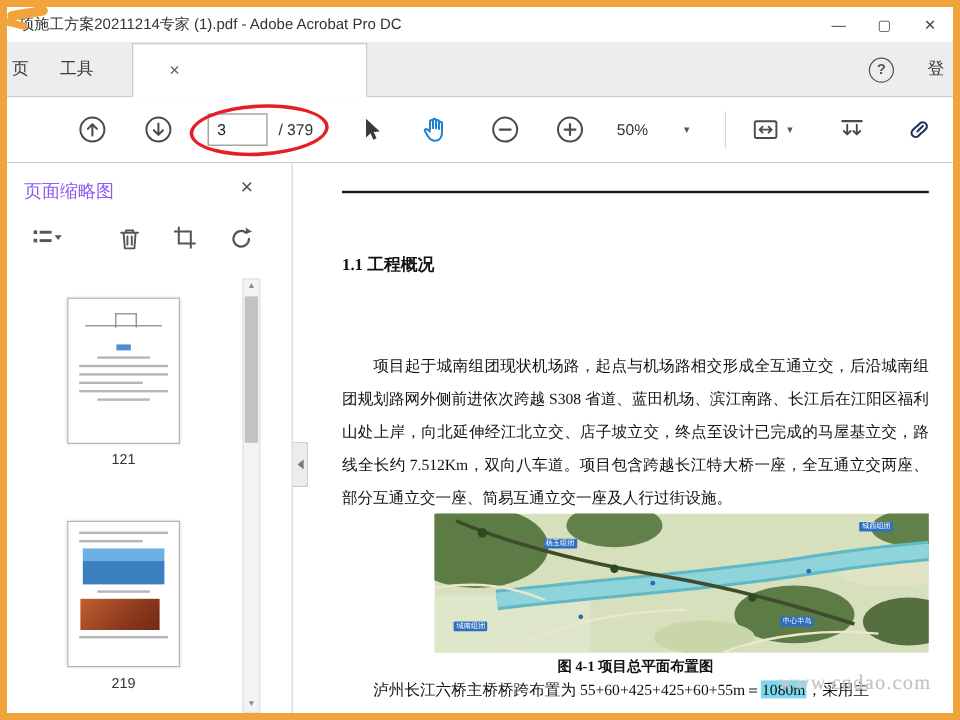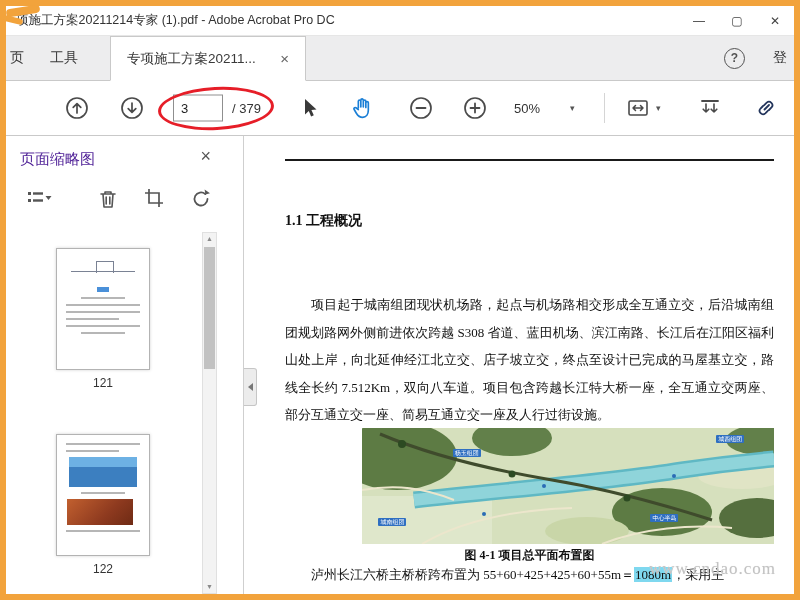--- a/index.html
+++ b/index.html
@@ -49,21 +49,21 @@
     width:1px;height:30px;background:#d5d5d5;}
   .red-ellipse{position:absolute;left:152px;top:6px;width:116px;height:43px;
     border:3.5px solid #e61e28;border-radius:50%;transform:rotate(-3deg);pointer-events:none;z-index:5;}
 
   
   .main{flex:1;display:flex;min-height:0;}
 
   
   .sidebar{width:238px;flex:0 0 auto;background:#fff;border-right:1px solid #cfcfcf;
     position:relative;}
-  .panel-title{position:absolute;left:14px;top:14px;font-size:15px;color:#4c1d95;}
+  .panel-title{position:absolute;left:14px;top:14px;font-size:15px;color:#8b5cf6;}
   .panel-close{position:absolute;right:32px;top:10px;font-size:18px;color:#555;}
   .ptool{position:absolute;top:52px;display:flex;align-items:flex-end;}
   .thumb{position:absolute;left:50px;width:94px;height:122px;background:#fff;
     border:1px solid #b3b3b3;box-shadow:0 0 3px rgba(0,0,0,.18);overflow:hidden;}
   .thumb-label{position:absolute;left:50px;width:94px;text-align:center;
     font-size:12px;color:#333;}
   .tbar{height:2px;background:#b6b6b6;margin:5px 9px 0;}
   .tbar.c{margin:5px 24px 0;}
   .tbar.s{margin:5px 30px 0 9px;}
   .t-diagram{margin:9px 12px 5px;height:24px;position:relative;}
@@ -128,21 +128,20 @@
         <span>—</span>
         <span>▢</span>
         <span>✕</span>
       </div>
     </div>
 
     <div class="tabbar">
       <div class="tab home">页</div>
       <div class="tab">工具</div>
       <div class="tab active">
-        <span>专项施工方案20211...</span>
         <span class="tab-close">×</span>
       </div>
       <div class="tab-right">
         <span class="help-circle">?</span>
         <span class="signin">登</span>
       </div>
     </div>
 
     <div class="toolbar">
       <span class="tb" style="left:58px">
@@ -251,21 +250,21 @@
         <div class="thumb-label" style="top:240px">121</div>
 
         <div class="thumb" style="top:298px">
           <div class="tbar" style="margin-top:8px"></div>
           <div class="tbar s"></div>
           <div class="timg-blue"></div>
           <div class="tbar c"></div>
           <div class="timg-red"></div>
           <div class="tbar"></div>
         </div>
-        <div class="thumb-label" style="top:426px">122</div>
+        <div class="thumb-label" style="top:426px">219</div>
 
         <div class="v-scrollbar">
           <span class="sb-up">▲</span>
           <div class="sb-thumb"></div>
           <span class="sb-down">▼</span>
         </div>
       </div>
 
       <div class="docarea">
         <div class="collapse-handle">

